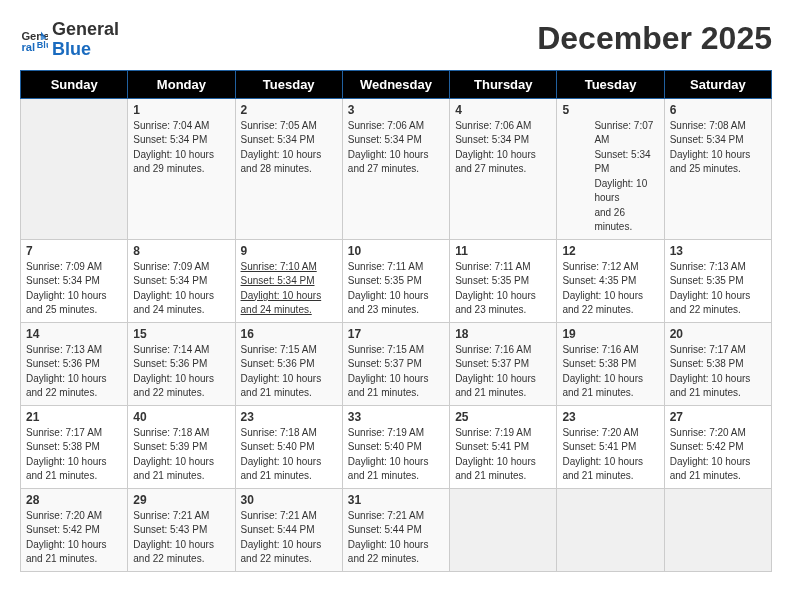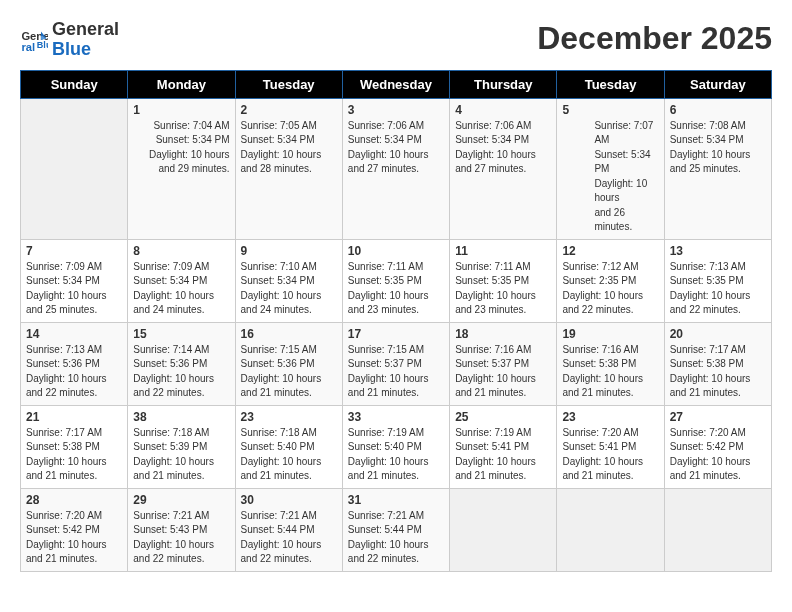--- a/index.html
+++ b/index.html
@@ -120,21 +120,21 @@
         <th>Thursday</th>
         <th>Tuesday</th>
         <th>Saturday</th>
       </tr>
   </thead>
   <tbody id="calendar-body">
   <tr>
         <td class="empty-cell"></td>
         <td>
           <span class="day-num">1</span>
-          <div class="day-info" style="white-space: pre-line; text-align: right;">Sunrise: 7:04 AM
+          <div class="day-info" style="white-space: pre-line;">Sunrise: 7:04 AM
 Sunset: 5:34 PM
 Daylight: 10 hours
 and 29 minutes.</div>
         </td>
         <td>
           <span class="day-num">2</span>
           <div class="day-info" style="white-space: pre-line;">Sunrise: 7:05 AM
 Sunset: 5:34 PM
 Daylight: 10 hours
 and 28 minutes.</div>
@@ -178,21 +178,21 @@
         </td>
         <td>
           <span class="day-num">8</span>
           <div class="day-info" style="white-space: pre-line;">Sunrise: 7:09 AM
 Sunset: 5:34 PM
 Daylight: 10 hours
 and 24 minutes.</div>
         </td>
         <td>
           <span class="day-num">9</span>
-          <div class="day-info" style="white-space: pre-line;">Sunrise: 7:10 AM
+          <div class="day-info" style="white-space: pre-line; text-decoration: underline;">Sunrise: 7:10 AM
 Sunset: 5:34 PM
 Daylight: 10 hours
 and 24 minutes.</div>
         </td>
         <td>
           <span class="day-num">10</span>
           <div class="day-info" style="white-space: pre-line;">Sunrise: 7:11 AM
 Sunset: 5:35 PM
 Daylight: 10 hours
 and 23 minutes.</div>
@@ -200,21 +200,21 @@
         <td>
           <span class="day-num">11</span>
           <div class="day-info" style="white-space: pre-line;">Sunrise: 7:11 AM
 Sunset: 5:35 PM
 Daylight: 10 hours
 and 23 minutes.</div>
         </td>
         <td>
           <span class="day-num">12</span>
           <div class="day-info" style="white-space: pre-line;">Sunrise: 7:12 AM
-Sunset: 2:35 PM
+Sunset: 4:35 PM
 Daylight: 10 hours
 and 22 minutes.</div>
         </td>
         <td>
           <span class="day-num">13</span>
           <div class="day-info" style="white-space: pre-line;">Sunrise: 7:13 AM
 Sunset: 5:35 PM
 Daylight: 10 hours
 and 22 minutes.</div>
         </td>
@@ -272,21 +272,21 @@
       </tr>
       <tr>
         <td>
           <span class="day-num">21</span>
           <div class="day-info" style="white-space: pre-line;">Sunrise: 7:17 AM
 Sunset: 5:38 PM
 Daylight: 10 hours
 and 21 minutes.</div>
         </td>
         <td>
-          <span class="day-num">38</span>
+          <span class="day-num">40</span>
           <div class="day-info" style="white-space: pre-line;">Sunrise: 7:18 AM
 Sunset: 5:39 PM
 Daylight: 10 hours
 and 21 minutes.</div>
         </td>
         <td>
           <span class="day-num">23</span>
           <div class="day-info" style="white-space: pre-line;">Sunrise: 7:18 AM
 Sunset: 5:40 PM
 Daylight: 10 hours

